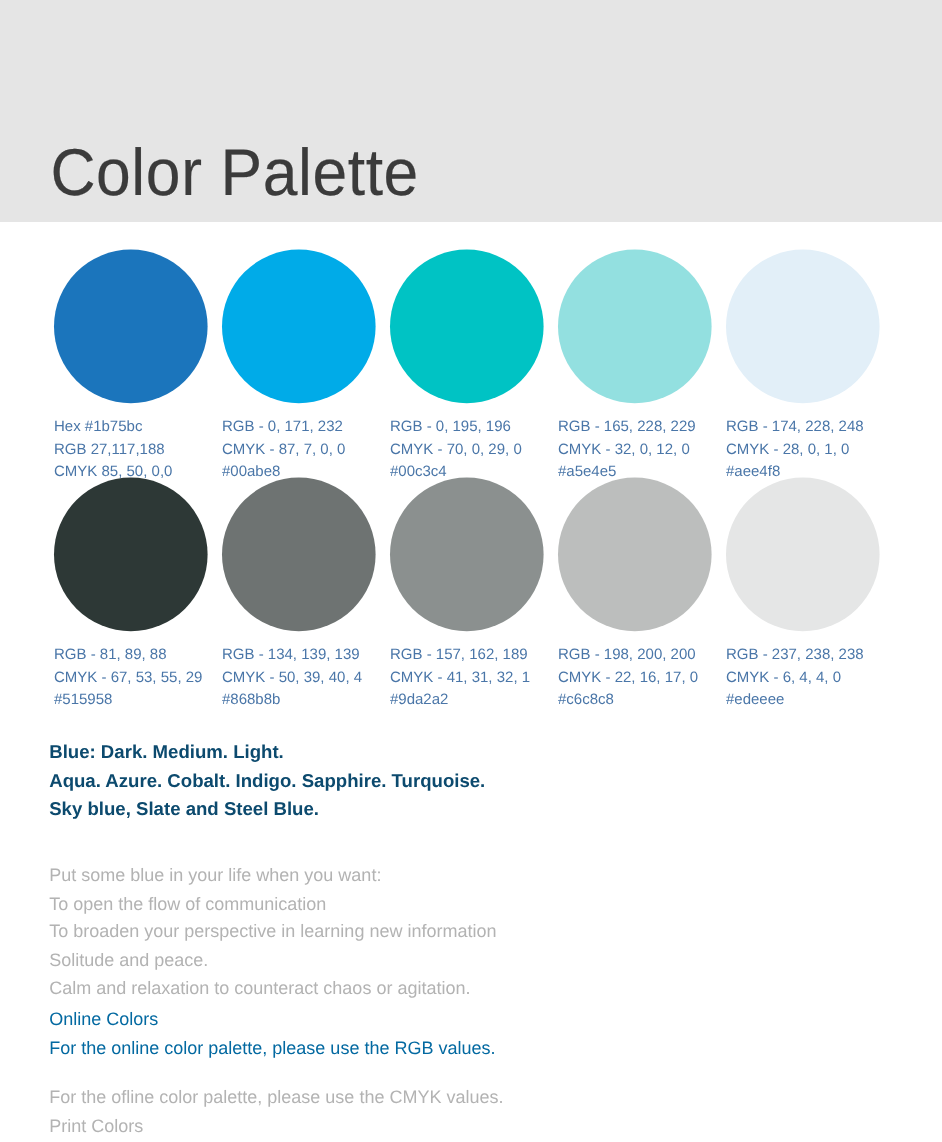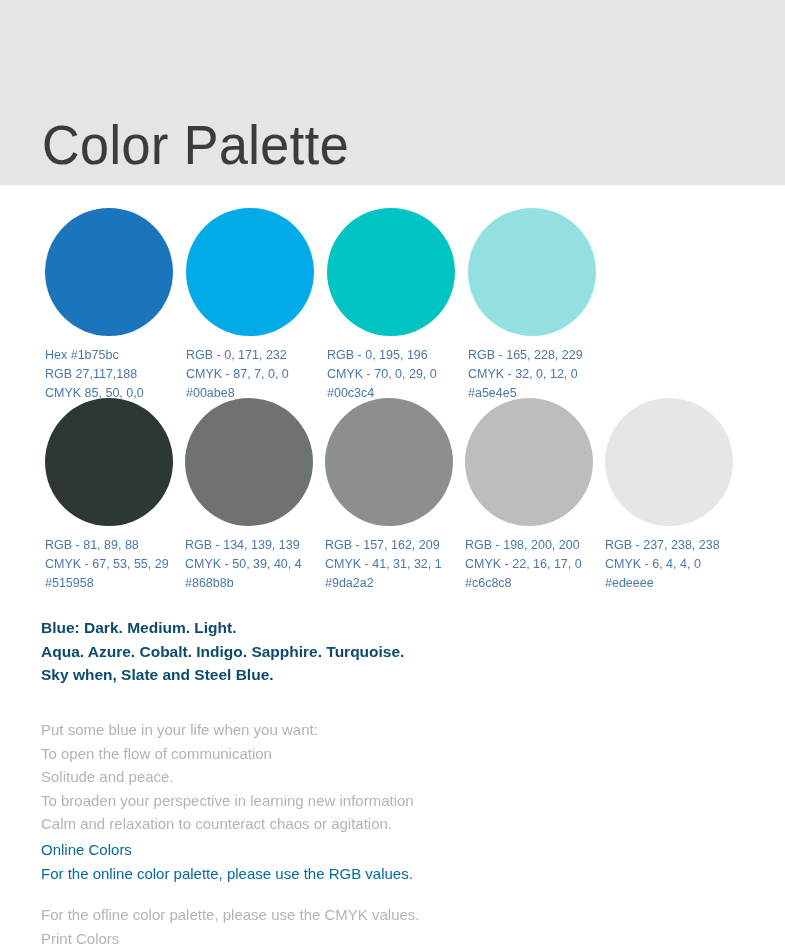--- a/index.html
+++ b/index.html
@@ -144,20 +144,28 @@
 
     <div class="swatch">
       <div class="swatch-circle" style="background: rgb(147, 224, 224);"></div>
       <div class="swatch-info">
         <div>RGB - 165, 228, 229</div>
         <div>CMYK - 32, 0, 12, 0</div>
         <div>#a5e4e5</div>
       </div>
     </div>
 
+    <div class="swatch">
+      <div class="swatch-circle" style="background: rgb(226, 239, 248);"></div>
+      <div class="swatch-info">
+        <div>RGB - 174, 228, 248</div>
+        <div>CMYK - 28, 0, 1, 0</div>
+        <div>#aee4f8</div>
+      </div>
+    </div>
 
   </div>
 
   <div class="swatch-row" id="swatch-row-2">
 
     <div class="swatch">
       <div class="swatch-circle" style="background: rgb(45, 56, 54);"></div>
       <div class="swatch-info">
         <div>RGB - 81, 89, 88</div>
         <div>CMYK - 67, 53, 55, 29</div>
@@ -170,21 +178,21 @@
       <div class="swatch-info">
         <div>RGB - 134, 139, 139</div>
         <div>CMYK - 50, 39, 40, 4</div>
         <div>#868b8b</div>
       </div>
     </div>
 
     <div class="swatch">
       <div class="swatch-circle" style="background: rgb(139, 144, 143);"></div>
       <div class="swatch-info">
-        <div>RGB - 157, 162, 209</div>
+        <div>RGB - 157, 162, 189</div>
         <div>CMYK - 41, 31, 32, 1</div>
         <div>#9da2a2</div>
       </div>
     </div>
 
     <div class="swatch">
       <div class="swatch-circle" style="background: rgb(188, 190, 189);"></div>
       <div class="swatch-info">
         <div>RGB - 198, 200, 200</div>
         <div>CMYK - 22, 16, 17, 0</div>
@@ -199,28 +207,28 @@
         <div>CMYK - 6, 4, 4, 0</div>
         <div>#edeeee</div>
       </div>
     </div>
 
   </div>
 
   <div id="blue-lines" style="color: #0c4a6e;">
     <div>Blue: Dark. Medium. Light.</div>
     <div>Aqua. Azure. Cobalt. Indigo. Sapphire. Turquoise.</div>
-    <div>Sky when, Slate and Steel Blue.</div>
+    <div>Sky blue, Slate and Steel Blue.</div>
   </div>
 
   <div class="body-block" id="body-intro" style="color: rgb(179, 179, 179);">
     <div>Put some blue in your life when you want:</div>
     <div>To open the flow of communication</div>
+    <div>To broaden your perspective in learning new information</div>
     <div>Solitude and peace.</div>
-    <div>To broaden your perspective in learning new information</div>
     <div>Calm and relaxation to counteract chaos or agitation.</div>
   </div>
 
   <div class="body-block" id="online-block" style="color: #0369a1;">
     <div>Online Colors</div>
     <div>For the online color palette, please use the RGB values.</div>
   </div>
 
   <div class="body-block" id="print-block" style="color: rgb(179, 179, 179);">
     <div>For the ofline color palette, please use the CMYK values.</div>

